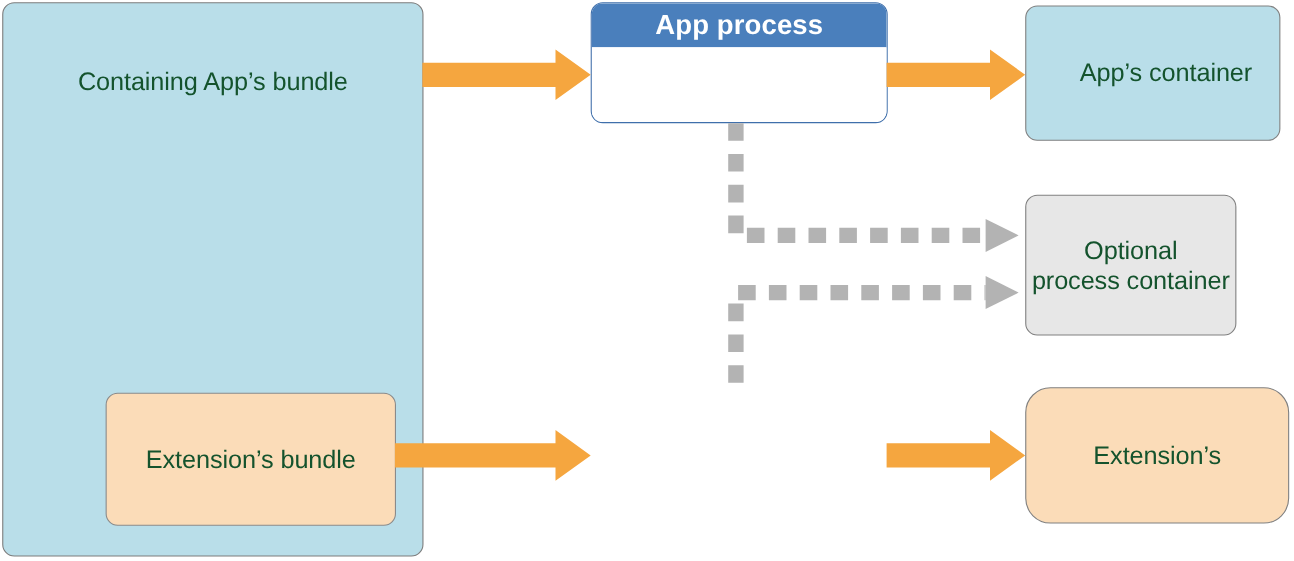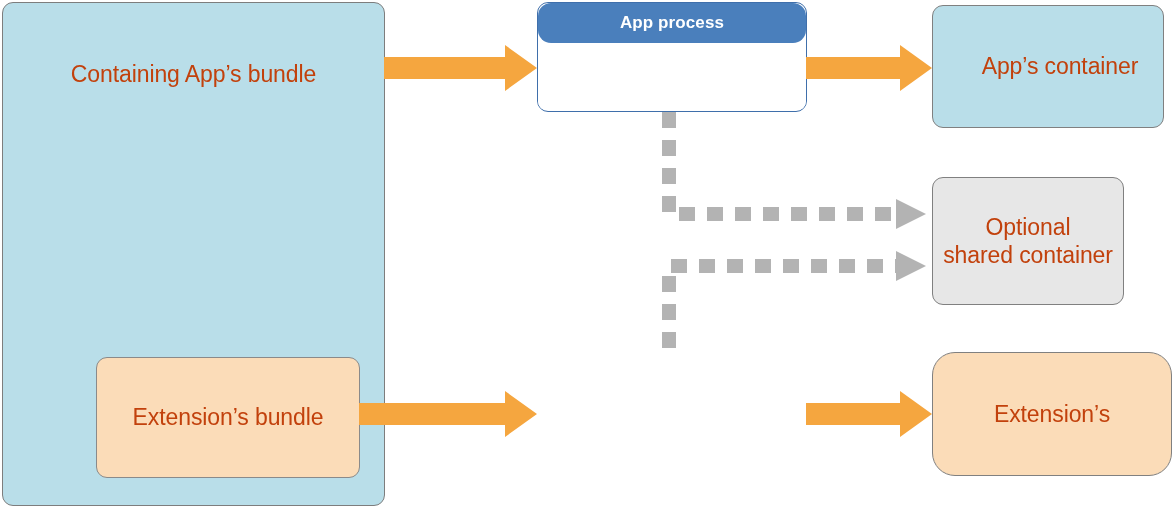--- a/index.html
+++ b/index.html
@@ -20,21 +20,21 @@
   }
   .box {
     position: absolute;
     box-sizing: border-box;
     border-radius: 11px;
     border: 1.6px solid #808080;
     display: flex;
     align-items: center;
     justify-content: center;
     text-align: center;
-    color: #c2410c;
+    color: #14532d;
     font-size: 23px;
     line-height: 1.22;
     letter-spacing: -0.1px;
   }
 
   
   #containing-app-bundle {
     left: 2px;
     top: 2px;
     width: 383px;
@@ -64,23 +64,22 @@
     overflow: hidden;
     background: #ffffff;
   }
   .process .proc-header {
     height: 40px;
     display: flex;
     align-items: center;
     justify-content: center;
     color: #ffffff;
     font-weight: bold;
-    font-size: 17px;
+    font-size: 25px;
     letter-spacing: 0.1px;
-    border-radius: 13px;
   }
   .process .proc-body {
     background: #ffffff;
   }
 
   #app-process {
     left: 537px;
     top: 2px;
     width: 270px;
     height: 110px;
@@ -155,21 +154,21 @@
   </div>
 
 
   <div class="box" id="app-container">
     <span>App’s container</span>
   </div>
 
   <div class="box" id="shared-container">
     <span>
       <span>Optional</span><br>
-      <span>shared container</span>
+      <span>process container</span>
     </span>
   </div>
 
   <div class="box" id="extension-container">
     <span>
       <span>Extension’s</span><br>
     </span>
   </div>
 
   <svg id="arrows" viewBox="0 0 1176 510">

